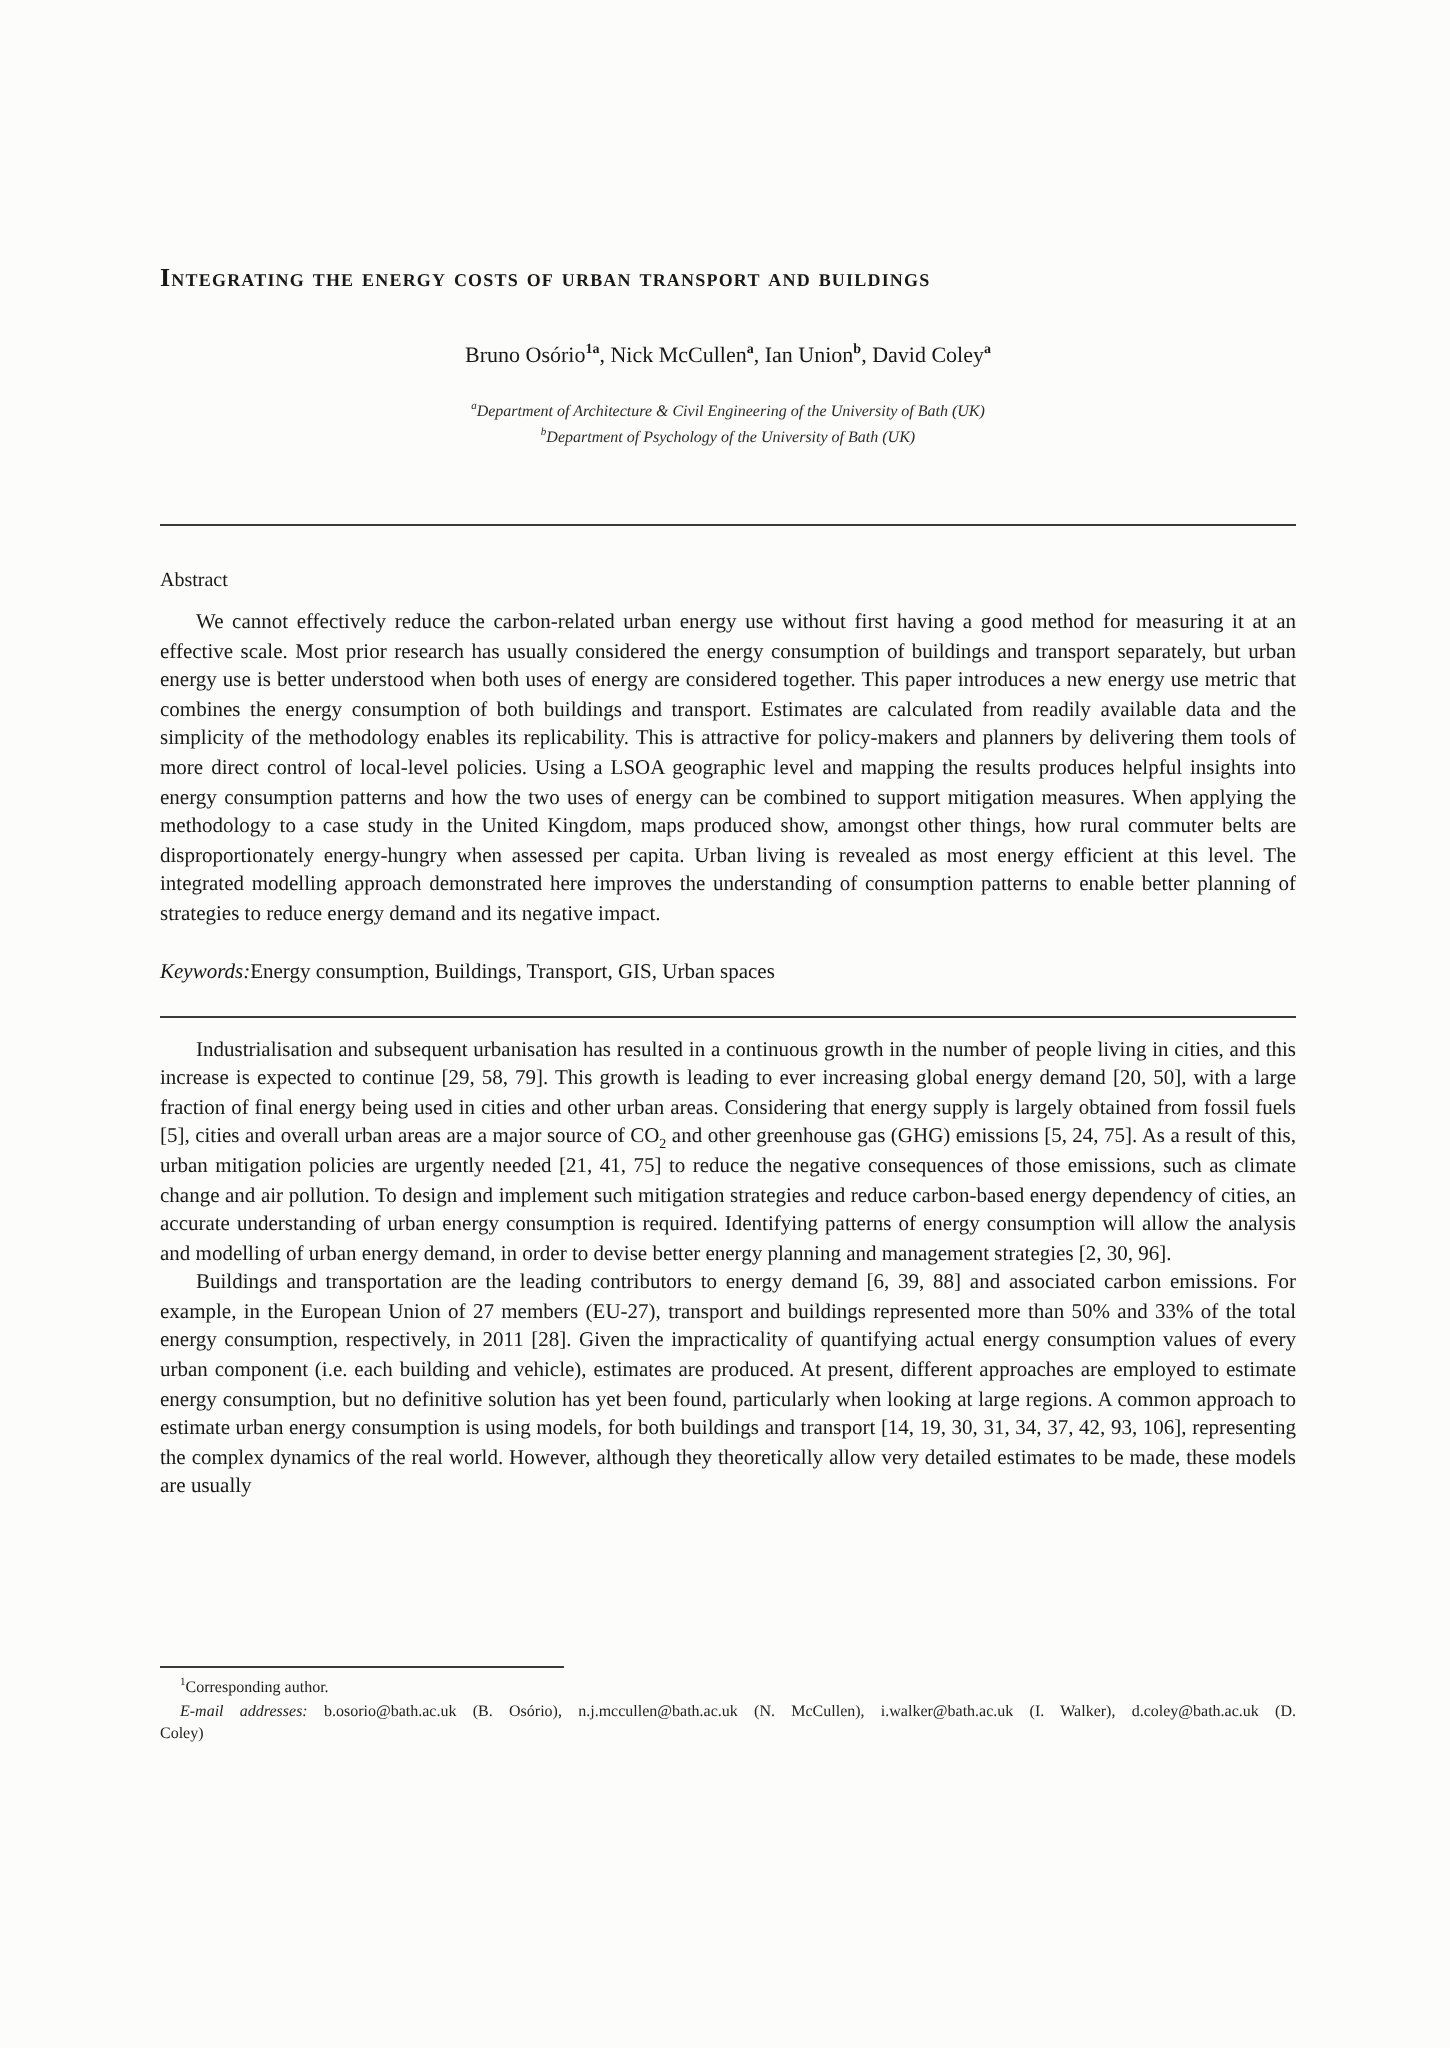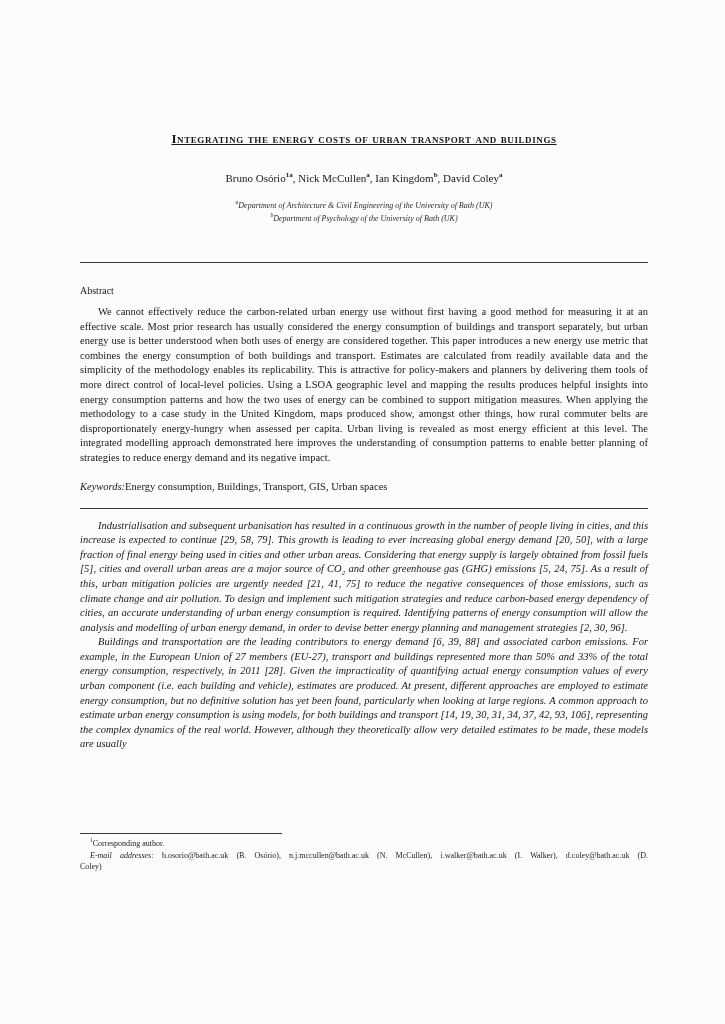--- a/index.html
+++ b/index.html
@@ -13,27 +13,25 @@
     height: 1024px;
     margin: 0 auto;
     background: #fcfcfb;
     color: #181818;
     font-family: "Liberation Serif", "DejaVu Serif", serif;
     overflow: hidden;
     box-sizing: border-box;
     padding: 131px 77px 0 80px;
   }
   .title {
-    text-align: center;
     font-size: 13px;
     font-weight: bold;
     font-variant: small-caps;
     letter-spacing: 0.6px;
     line-height: 16px;
-    text-decoration: underline;
   }
   .authors {
     margin-top: 24px;
     text-align: center;
     font-size: 11px;
     line-height: 14px;
   }
   .authors sup {
     font-size: 7px;
     line-height: 0;
@@ -83,21 +81,20 @@
   }
   .section-heading {
     margin-top: 14px;
     font-size: 10.5px;
     font-weight: bold;
     line-height: 15px;
   }
   .para {
     text-indent: 18px;
     margin: 0;
-    font-style: italic;
   }
   .para-first {
     margin-top: 10px;
   }
   .para sub {
     font-size: 7px;
     line-height: 0;
   }
   .footnote {
     position: absolute;
@@ -132,21 +129,21 @@
   .em { font-style: italic; }
 </style>
 </head>
 <body>
 
 <div class="page">
 
   <div class="title">Integrating the energy costs of urban transport and buildings</div>
 
   <div class="authors">
-    <span class="author"><span>Bruno Osório</span><sup>1a</sup><span>, </span></span><span class="author"><span>Nick McCullen</span><sup>a</sup><span>, </span></span><span class="author"><span>Ian Kingdom</span><sup>b</sup><span>, </span></span><span class="author"><span>David Coley</span><sup>a</sup></span>
+    <span class="author"><span>Bruno Osório</span><sup>1a</sup><span>, </span></span><span class="author"><span>Nick McCullen</span><sup>a</sup><span>, </span></span><span class="author"><span>Ian Union</span><sup>b</sup><span>, </span></span><span class="author"><span>David Coley</span><sup>a</sup></span>
   </div>
 
   <div class="affiliations">
     <div><sup>a</sup><span>Department of Architecture &amp; Civil Engineering of the University of Bath (UK)</span></div>
     <div><sup>b</sup><span>Department of Psychology of the University of Bath (UK)</span></div>
   </div>
 
   <hr class="rule rule-abstract">
 
   <div class="abstract-heading">Abstract</div>

